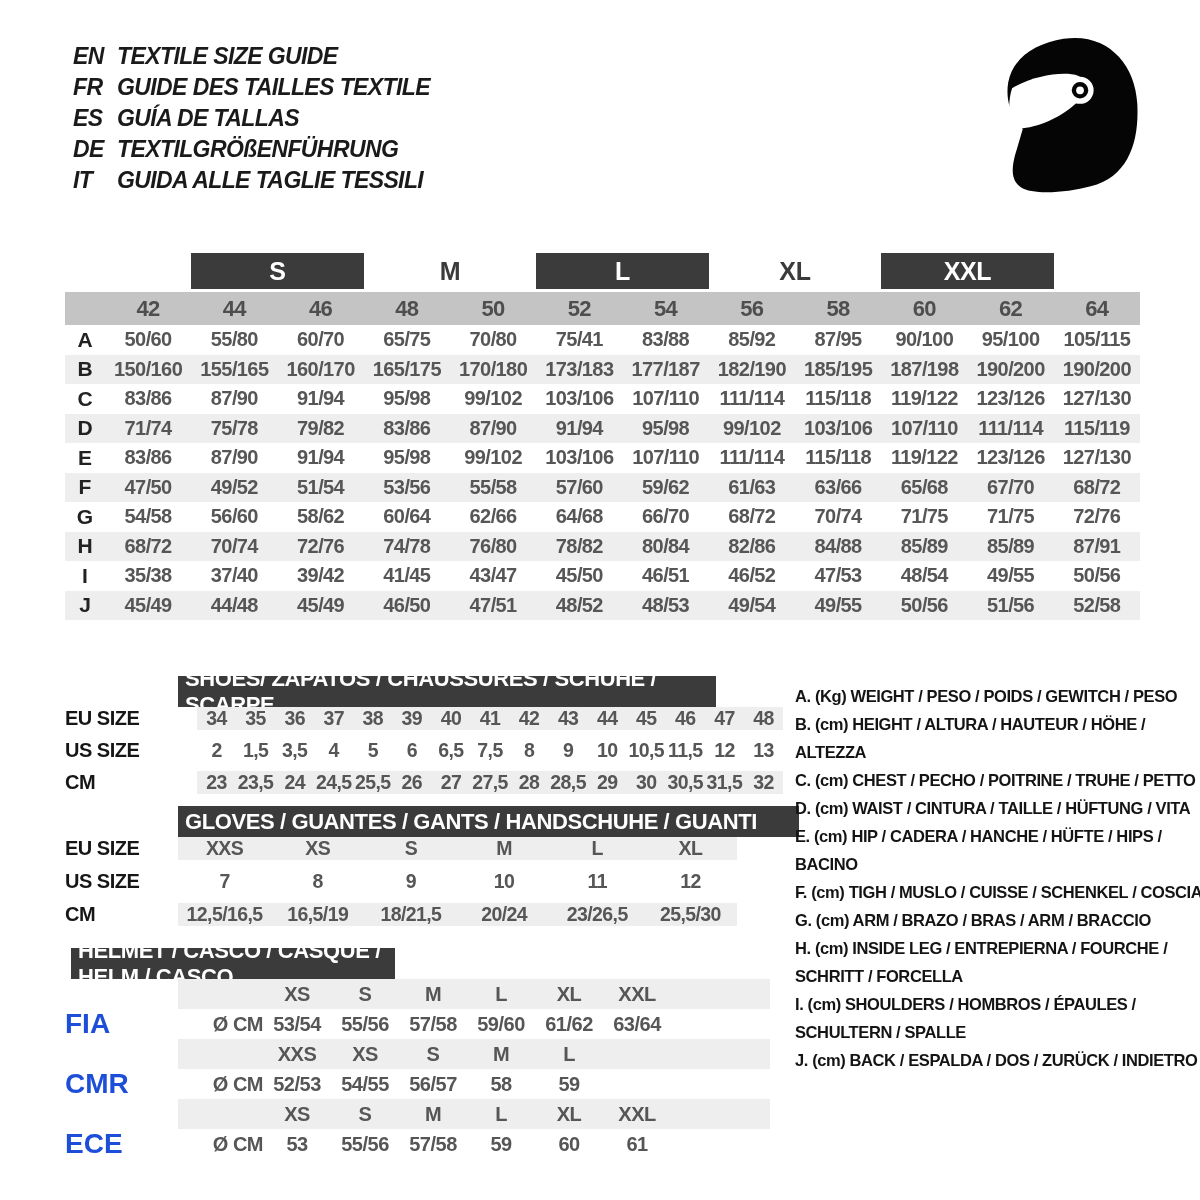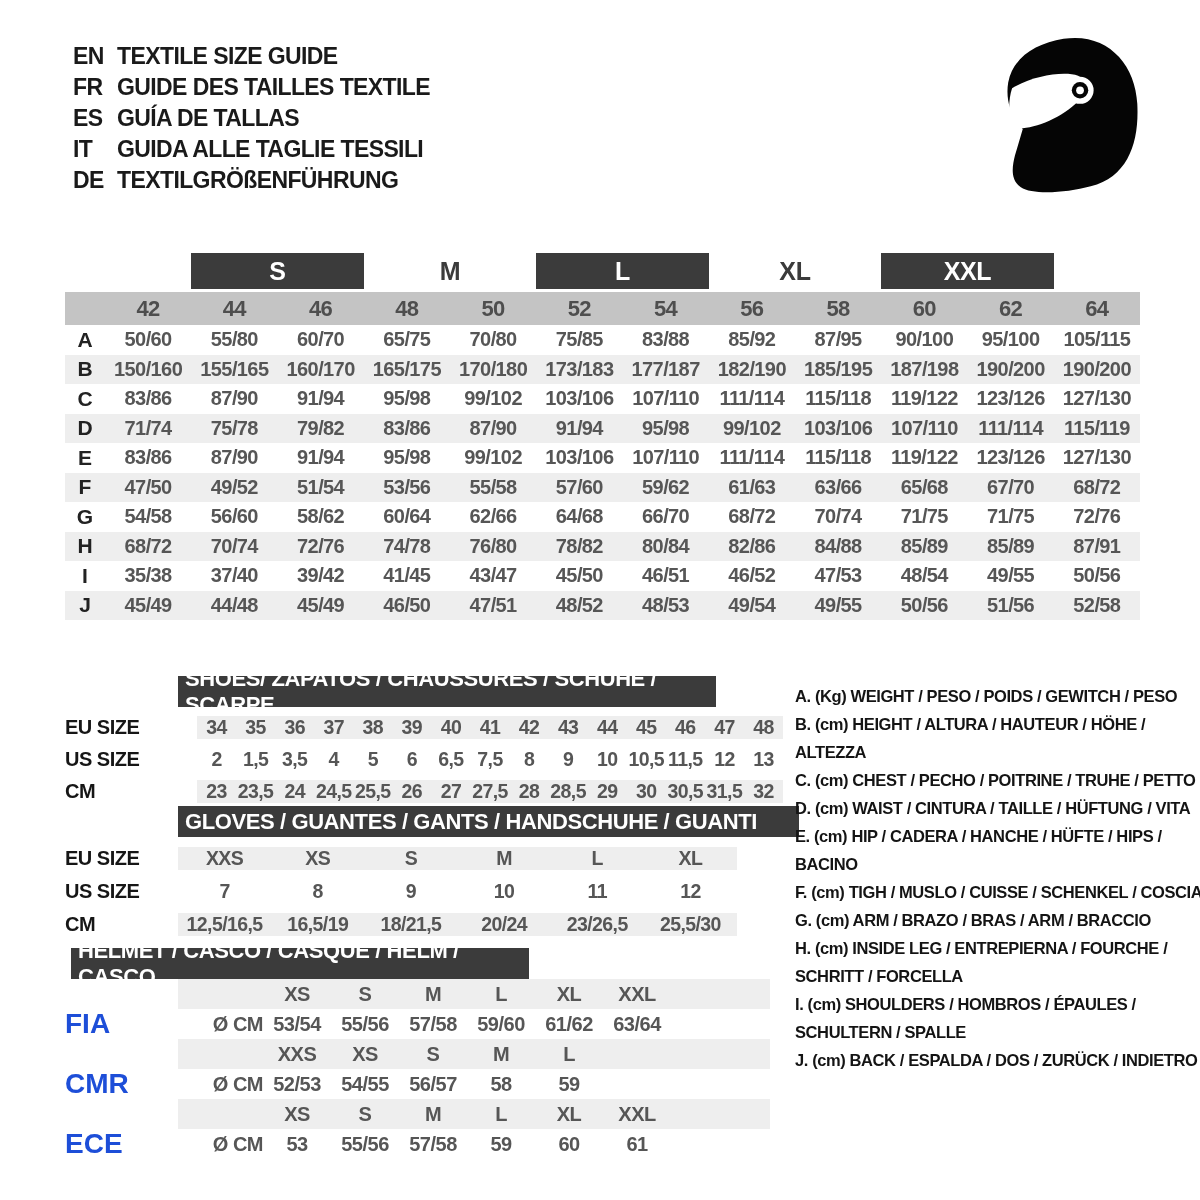--- a/index.html
+++ b/index.html
@@ -1,21 +1,21 @@
 <!DOCTYPE html>
 <html style="--bar: #3b3b3b; --band: #c4c4c4; --stripe: #eeeeee; --val: #565656;"><head>
 <meta charset="utf-8">
 <style>
   * { margin:0; padding:0; box-sizing:border-box; }
   html,body { width:1200px; height:1200px; background:#fff; overflow:hidden; }
   body { font-family:"Liberation Sans", sans-serif; font-weight:bold; color:#161616; position:relative; }
   .sheet { position:absolute; inset:0; }
 
   
-  .lang-block { position:absolute; left:73px; top:41px; }
+  .lang-block { position:absolute; left:73px; top:41px;font-style:italic; }
   .lang-row { display:flex; font-size:23px; line-height:31px; letter-spacing:-0.6px; color:#1a1a1a; }
   .lang-code { width:44px; flex:0 0 44px; }
 
   
   .helmet-icon { position:absolute; left:982px; top:30px; }
 
   
   .main-table { position:absolute; left:65px; top:252px; width:1075px; }
   .t-row { display:grid; grid-template-columns:40px repeat(12,1fr); align-items:center; }
   .t-groups { height:38px; }
@@ -28,41 +28,41 @@
   .t-data { height:29.5px; }
   .t-data.stripe { background:var(--stripe,#eeeeee); }
   .t-data .rlabel { font-size:21px; color:#222; text-align:center; }
   .t-data .cell { text-align:center; font-size:20px; color:var(--val,#565656);
                   letter-spacing:-0.6px; white-space:nowrap; }
 
   
   .section { position:absolute; left:65px; }
   .sec-bar { background:var(--bar,#3b3b3b); color:#fff; font-size:22px; letter-spacing:-0.4px;
              display:flex; align-items:center; padding-left:7px; height:31px; margin-left:113px; }
-  .s-row { display:flex; align-items:flex-end; }
+  .s-row { display:flex; align-items:flex-start; }
   .s-label { width:113px; flex:0 0 113px; display:flex; align-items:center;
              font-size:20px; letter-spacing:-0.5px; color:#161616; }
   .s-vals { flex:1; display:grid; align-items:center; }
   .s-vals.stripe { background:var(--stripe,#eeeeee); }
   .s-vals .cell { text-align:center; font-size:19.5px; color:var(--val,#565656);
                   white-space:nowrap; letter-spacing:-0.6px; }
 
   #shoes { top:676px; width:718px; }
   #shoes .sec-bar { width:538px; }
   #shoes .s-row { height:32px; }
   #shoes .s-vals { grid-template-columns:repeat(15,1fr);margin-left:19px; }
 
   #gloves { top:806px; width:672px; }
   #gloves .sec-bar { width:621px; }
   #gloves .s-row { height:33px; }
   #gloves .s-vals { grid-template-columns:repeat(6,1fr); }
 
   
   #helmetSec { top:948px; width:705px; }
-  #helmetSec .sec-bar { width:458px;margin-left:6px; }
+  #helmetSec .sec-bar { width:324px;margin-left:6px; }
   .std { display:flex; }
   .std-label { width:113px; flex:0 0 113px; align-self:flex-end; height:30px;
                display:flex; align-items:center; font-size:28px; color:#1d4ed8; }
   .std-rows { flex:1; }
   .h-row { display:grid; grid-template-columns:85px repeat(6,68px) 1fr; height:30px; align-items:center; }
   .h-row.sizes { background:var(--stripe,#eeeeee); }
   .h-row .cell { text-align:center; font-size:20px; color:var(--val,#565656);
                  white-space:nowrap; letter-spacing:-0.5px; }
   .h-row .unit { text-align:right; padding-left:9px; font-size:20px; color:var(--val,#565656);
                  letter-spacing:-0.5px; }
@@ -83,26 +83,26 @@
       </div>
       <div class="lang-row">
         <span class="lang-code">FR</span>
         <span class="lang-title">GUIDE DES TAILLES TEXTILE</span>
       </div>
       <div class="lang-row">
         <span class="lang-code">ES</span>
         <span class="lang-title">GUÍA DE TALLAS</span>
       </div>
       <div class="lang-row">
+        <span class="lang-code">DE</span>
+        <span class="lang-title">TEXTILGRÖßENFÜHRUNG</span>
+      </div>
+      <div class="lang-row">
         <span class="lang-code">IT</span>
         <span class="lang-title">GUIDA ALLE TAGLIE TESSILI</span>
-      </div>
-      <div class="lang-row">
-        <span class="lang-code">DE</span>
-        <span class="lang-title">TEXTILGRÖßENFÜHRUNG</span>
       </div>
     </div>
 
   <svg class="helmet-icon" width="165" height="172" viewBox="0 0 170 175" aria-hidden="true">
     <path d="M84 8 C128 1 158 33 160 75 C162 114 151 150 112 160 C86 167 52 169 40 161 C29 153 31 140 34 128 L42 101 C30 89 24 71 27 53 C32 27 55 13 84 8 Z" fill="#050505"></path>
     <path d="M31 59 C52 46 84 41 99 46 C108 50 109 60 102 69 C88 86 60 99 42 100 L31 100 C27 86 27 71 31 59 Z" fill="#ffffff"></path>
     <circle cx="101" cy="61" r="14" fill="#ffffff"></circle>
     <circle cx="101" cy="61" r="8.5" fill="#050505"></circle>
     <circle cx="101" cy="61" r="4" fill="#ffffff"></circle>
   </svg>
@@ -130,21 +130,21 @@
         <div class="cell">62</div>
         <div class="cell">64</div>
       </div>
       <div class="t-row t-data">
         <div class="rlabel">A</div>
         <div class="cell">50/60</div>
         <div class="cell">55/80</div>
         <div class="cell">60/70</div>
         <div class="cell">65/75</div>
         <div class="cell">70/80</div>
-        <div class="cell">75/85</div>
+        <div class="cell">75/41</div>
         <div class="cell">83/88</div>
         <div class="cell">85/92</div>
         <div class="cell">87/95</div>
         <div class="cell">90/100</div>
         <div class="cell">95/100</div>
         <div class="cell">105/115</div>
       </div>
       <div class="t-row t-data stripe">
         <div class="rlabel">B</div>
         <div class="cell">150/160</div>

